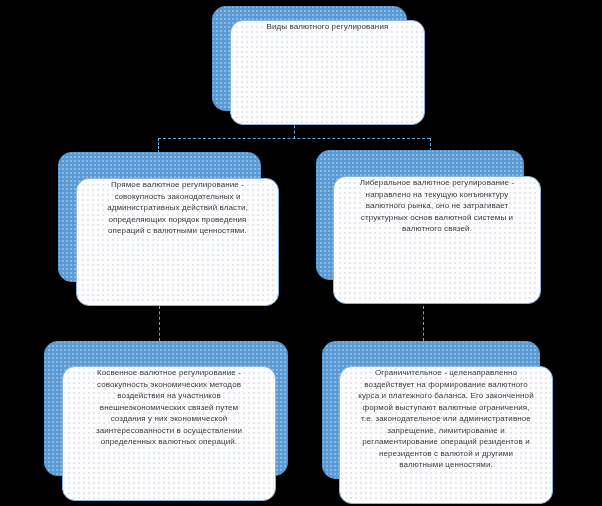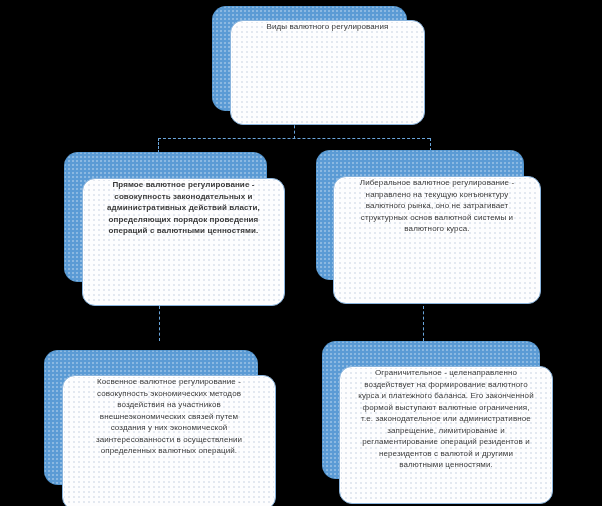--- a/index.html
+++ b/index.html
@@ -65,43 +65,43 @@
 
   <div class="conn v" style="left:423px;top:306px;height:35px;"></div>
 
   <div class="node" style="left:212px;top:6px;width:195px;height:105px;">
     <div class="back"></div>
     <div class="card" style="left:18px;top:14px;width:195px;height:105px;">
       <div class="txt">Виды валютного регулирования</div>
     </div>
   </div>
 
-  <div class="node" style="left:64px;top:152px;width:203px;height:130px;font-weight:bold;">
+  <div class="node" style="left:58px;top:152px;width:203px;height:130px;">
     <div class="back"></div>
     <div class="card" style="left:18px;top:26px;width:203px;height:128px;">
       <div class="txt">Прямое валютное регулирование -
 совокупность законодательных и
 административных действий власти,
 определяющих порядок проведения
 операций с валютными ценностями.</div>
     </div>
   </div>
 
   <div class="node" style="left:316px;top:150px;width:208px;height:130px;">
     <div class="back"></div>
     <div class="card" style="left:17px;top:26px;width:208px;height:128px;">
       <div class="txt">Либеральное валютное регулирование -
 направлено на текущую конъюнктуру
 валютного рынка, оно не затрагивает
 структурных основ валютной системы и
-валютного курса.</div>
+валютного связей.</div>
     </div>
   </div>
 
-  <div class="node" style="left:44px;top:350px;width:214px;height:135px;">
+  <div class="node" style="left:44px;top:341px;width:214px;height:135px;padding-left:30px;">
     <div class="back"></div>
     <div class="card" style="left:18px;top:25px;width:214px;height:135px;">
       <div class="txt">Косвенное валютное регулирование  -
 совокупность экономических методов
 воздействия на участников
 внешнеэкономических связей путем
 создания у них экономической
 заинтересованности в осуществлении
 определенных валютных операций.</div>
     </div>

